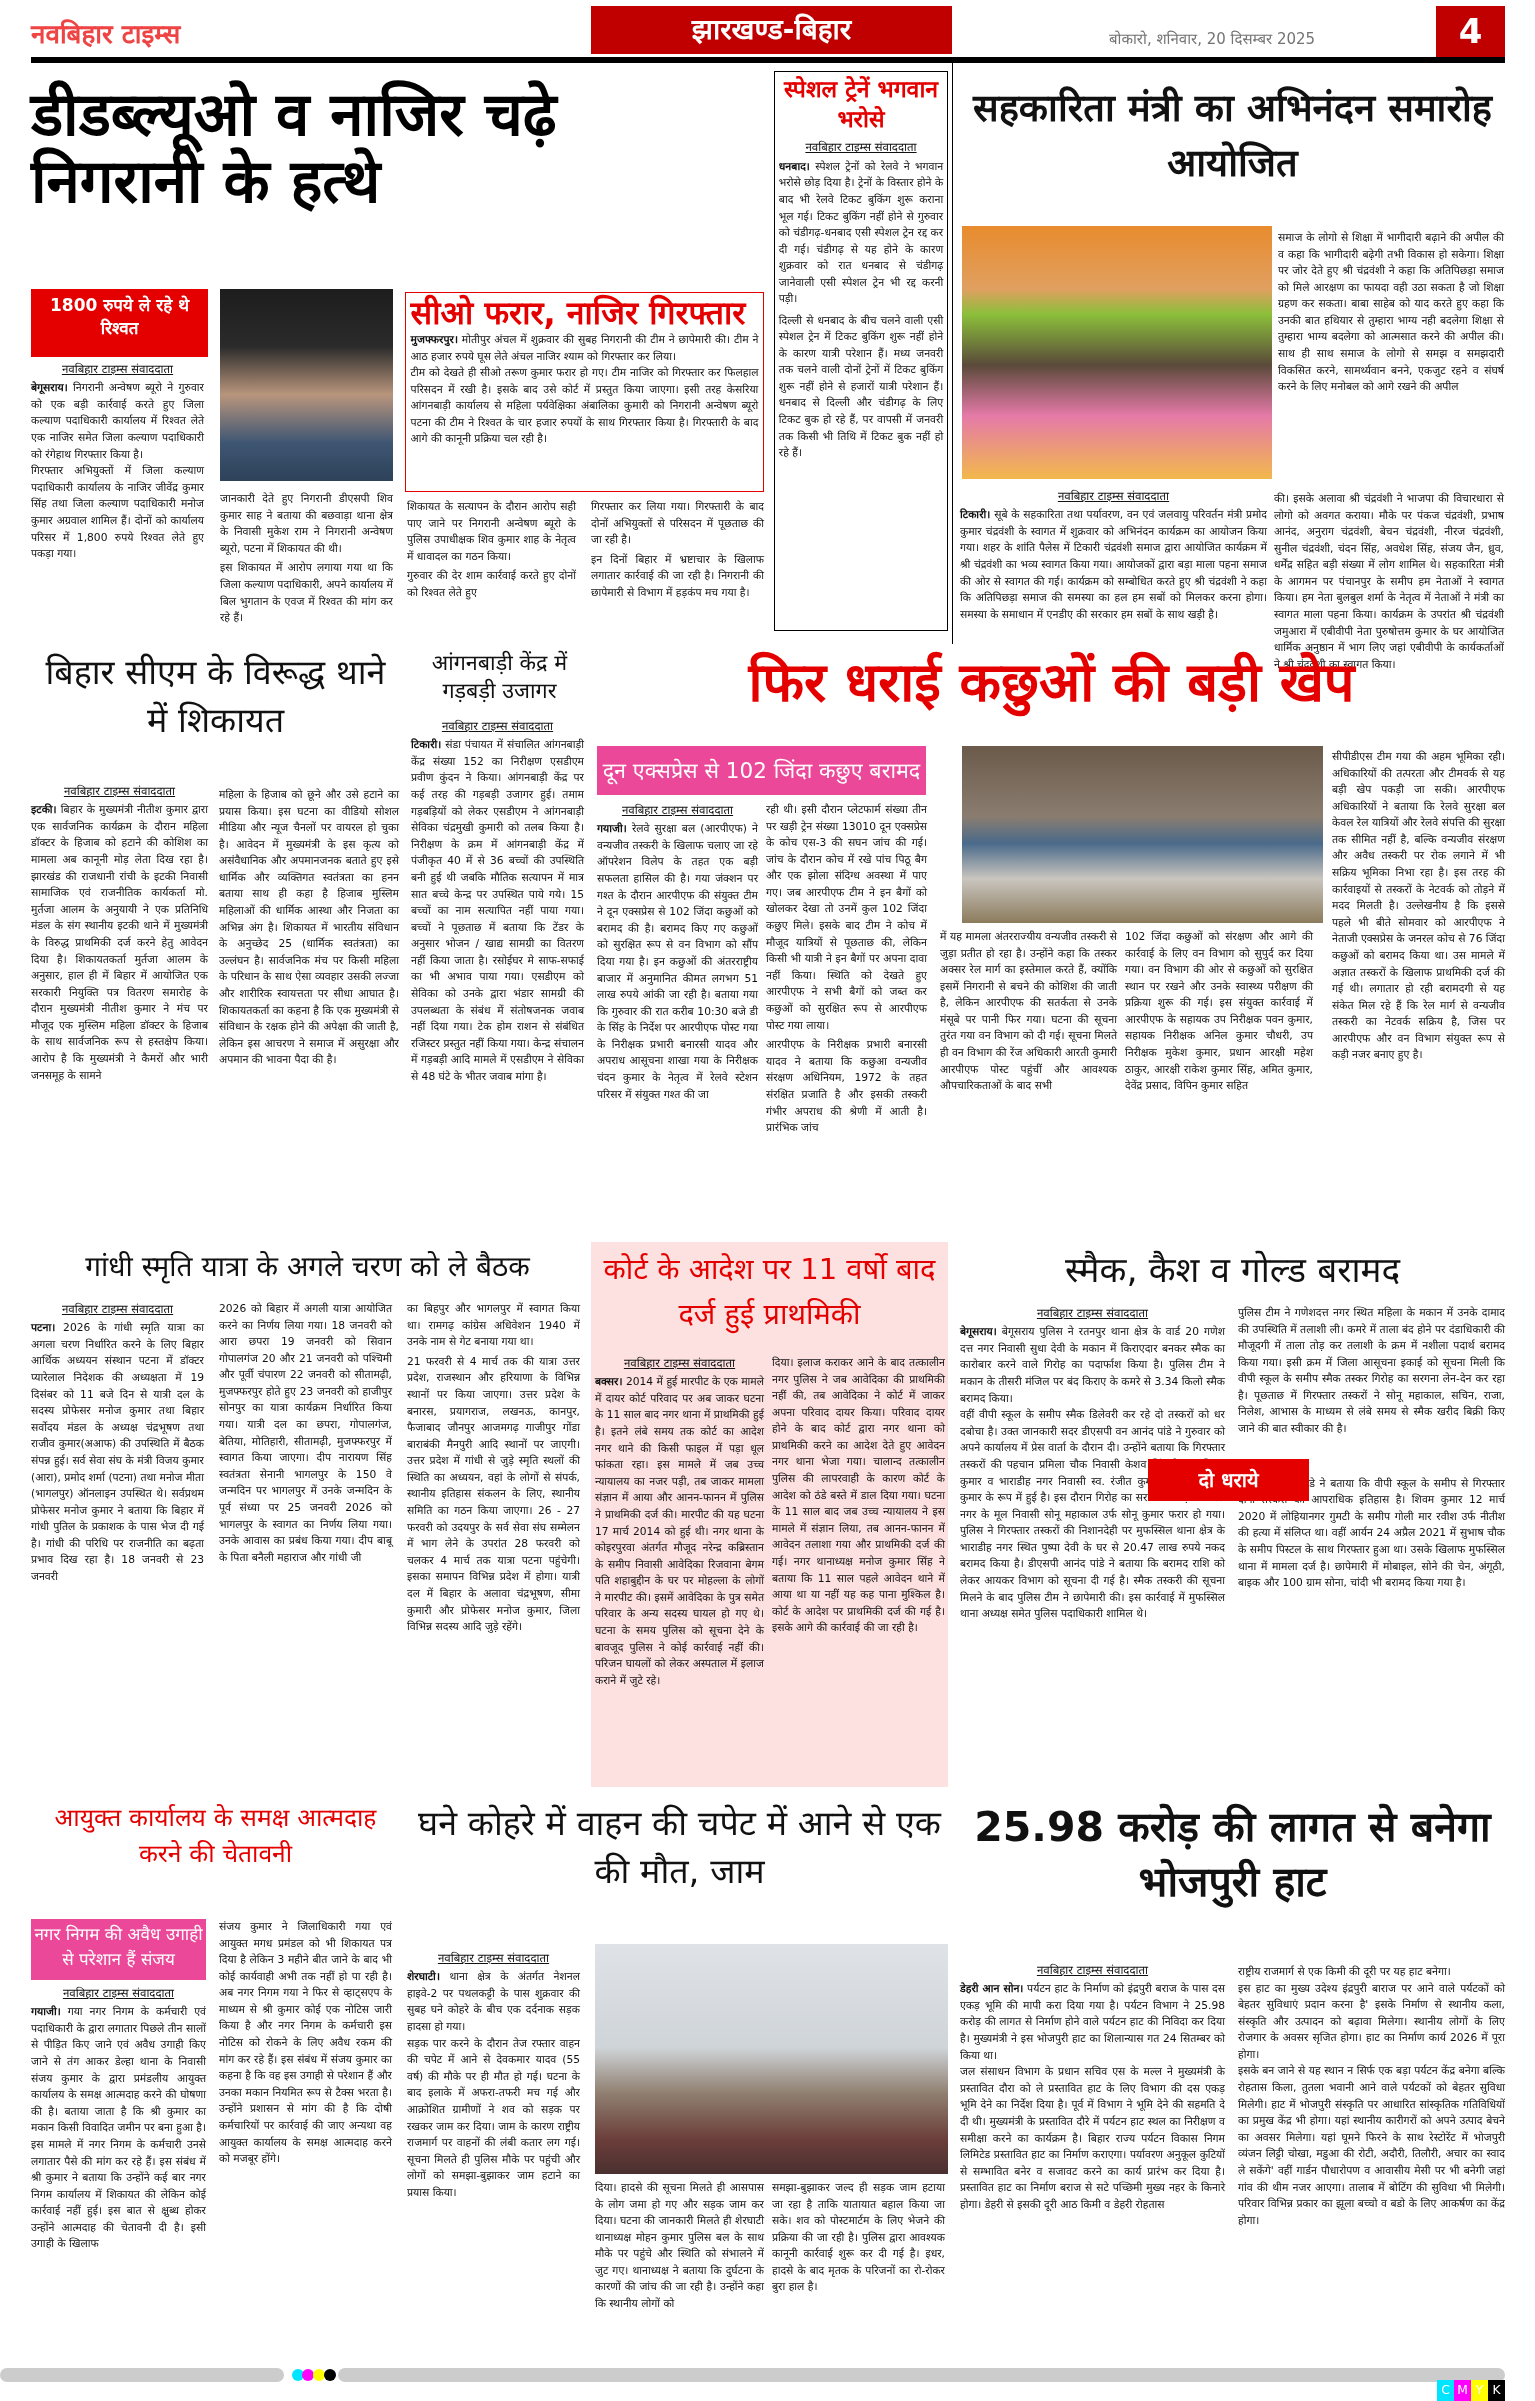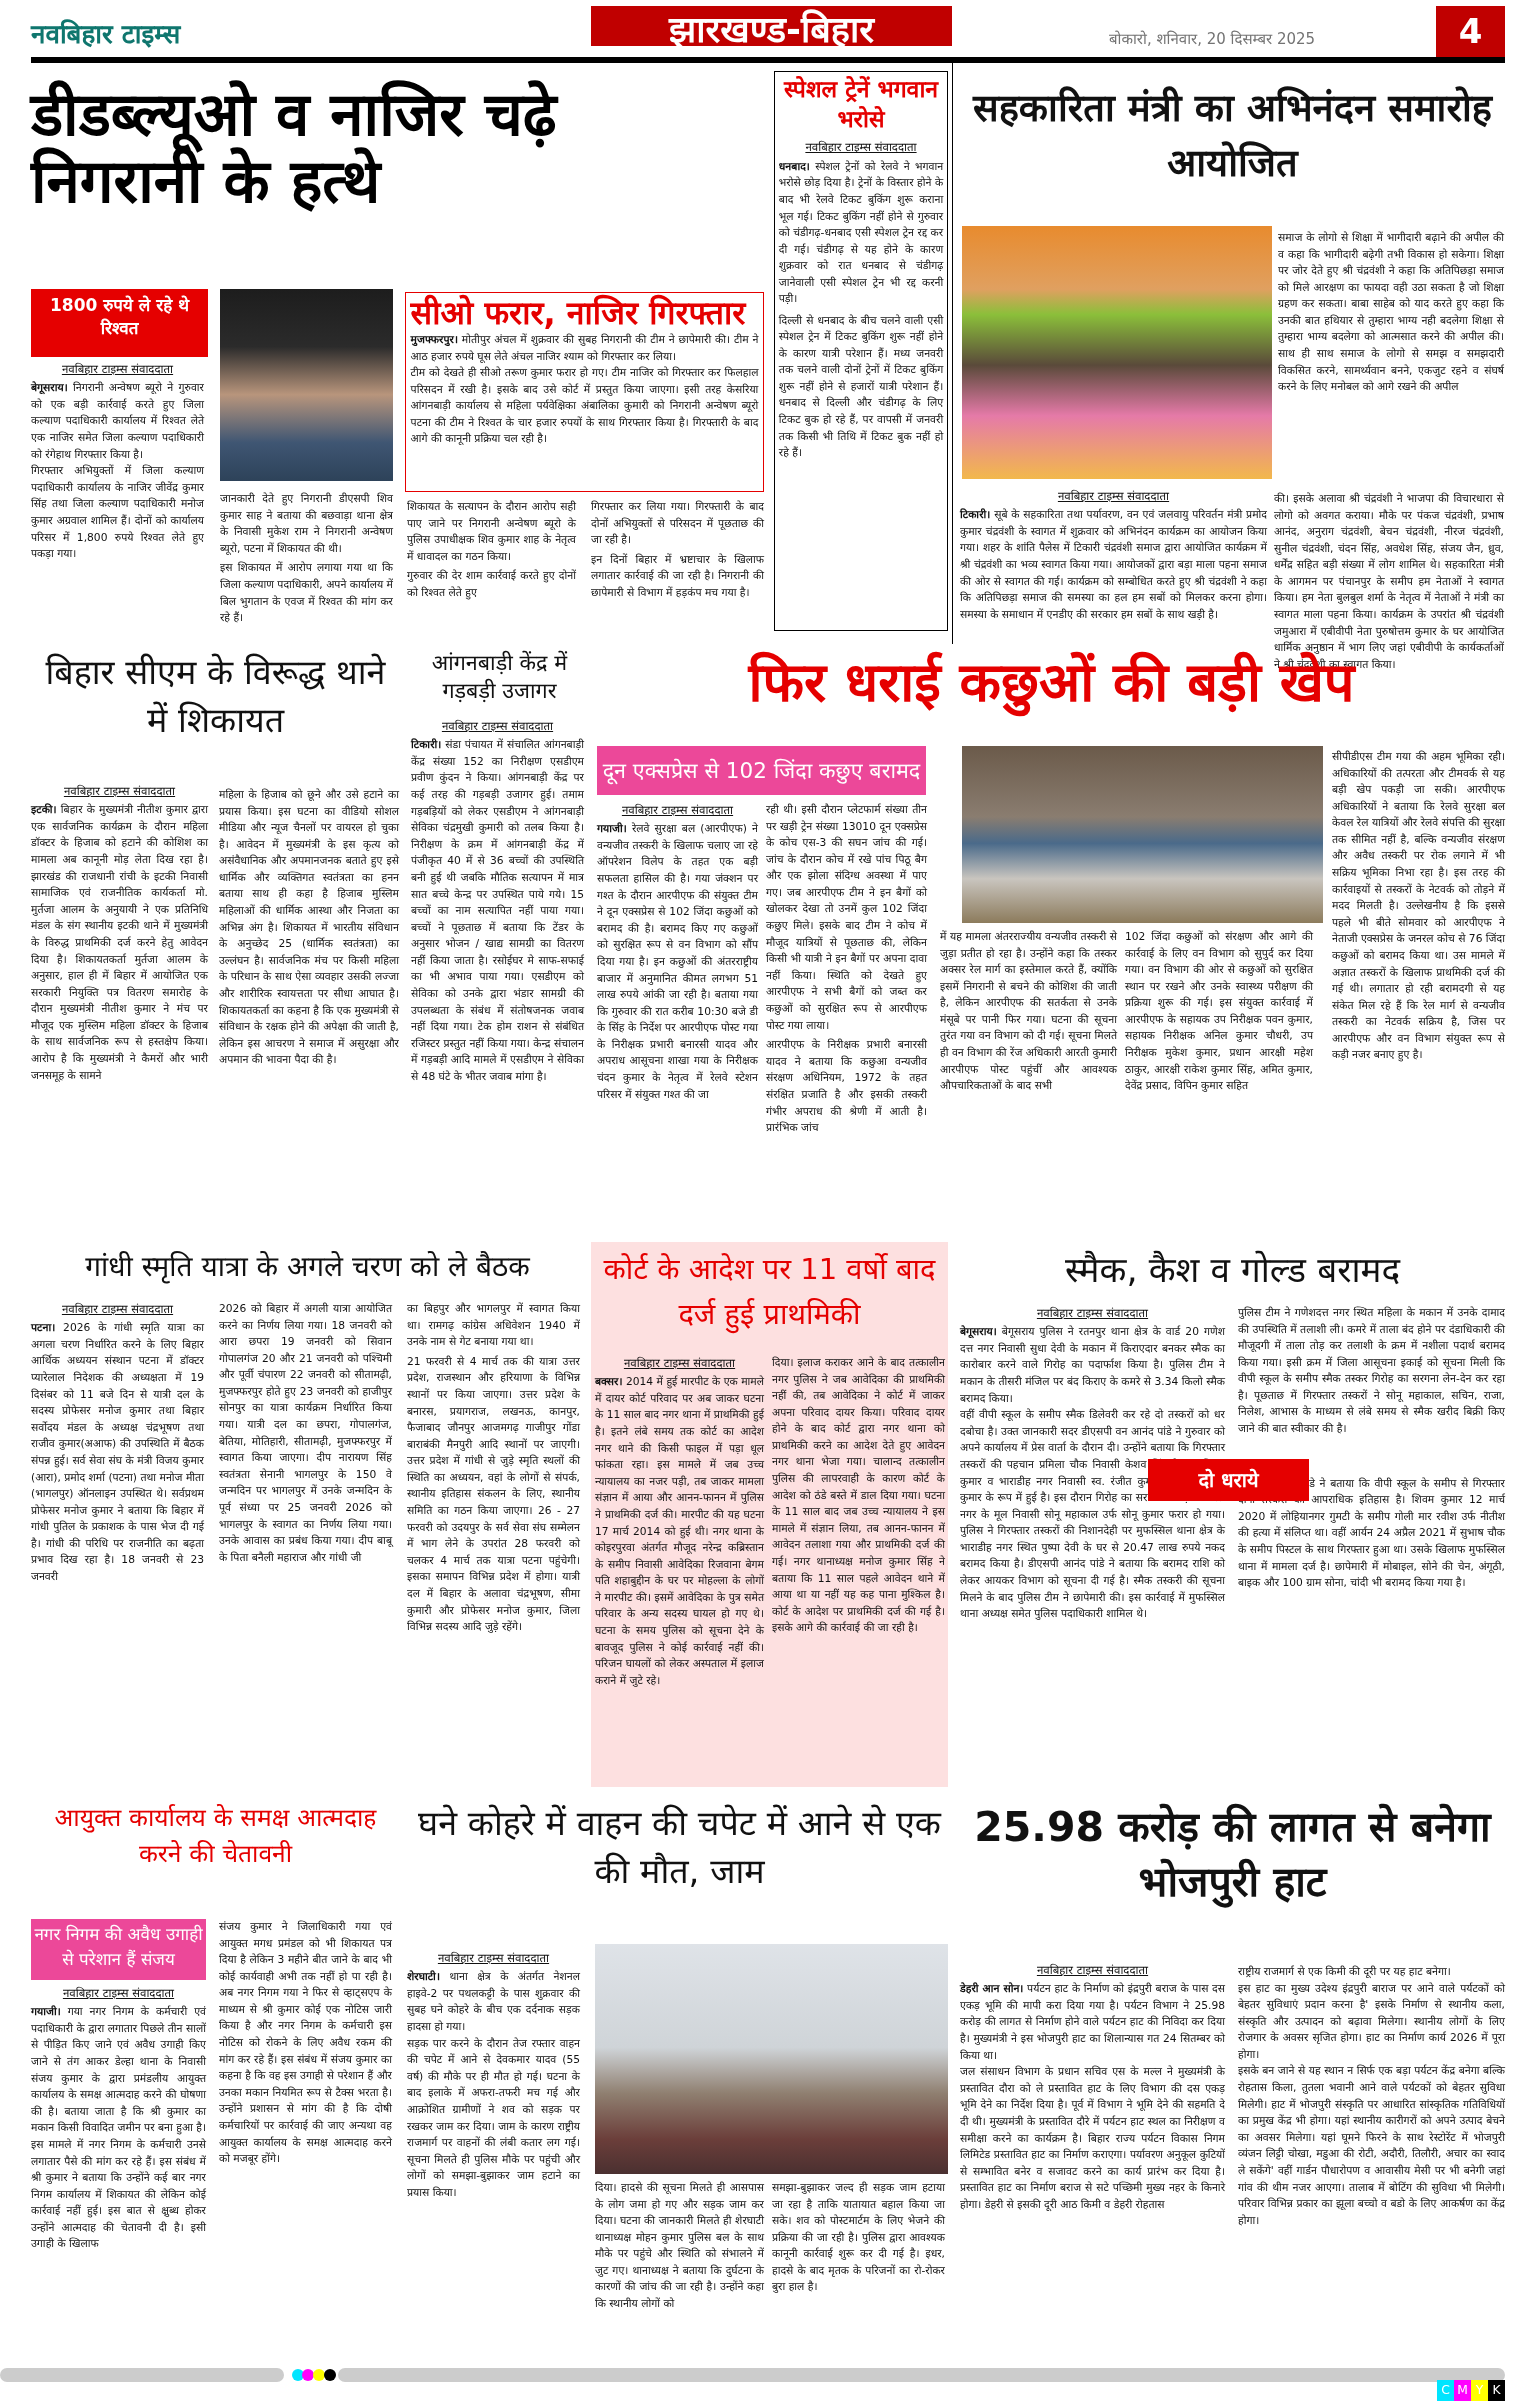--- a/index.html
+++ b/index.html
@@ -1,19 +1,19 @@
 <!DOCTYPE html>
 <html style="font-size:12.3px"><head>
 <meta charset="utf-8">
 <style>
 *{box-sizing:border-box;margin:0;padding:0}
 body{width:1535px;height:2401px;background:#fff;font-family:"DejaVu Sans","Liberation Sans",sans-serif;color:#111;position:relative;overflow:hidden}
 .abs{position:absolute}
-.masthead-name{left:31px;top:15.4px;font-size:26px;font-weight:bold;color:#0f766e}
-.section-box{left:591px;top:6.1px;width:361px;height:40px;background:#c00000;color:#fff;font-size:36px;font-weight:bold;text-align:center;line-height:48px}
+.masthead-name{left:31px;top:15.4px;font-size:26px;font-weight:bold;color:#ef4444}
+.section-box{left:591px;top:6.1px;width:361px;height:48px;background:#c00000;color:#fff;font-size:28px;font-weight:bold;text-align:center;line-height:48px}
 .dateline{left:1109px;top:28px;font-size:15px;color:#737373}
 .page-num{left:1436px;top:6.1px;width:69px;height:51px;background:#c00000;color:#fff;font-size:34px;font-weight:bold;text-align:center;line-height:51px}
 .rule{left:31px;top:57px;width:1474px;height:6.1px;background:#000}
 .hl{font-weight:bold;line-height:1.12}
 .col{font-size:10.7px;line-height:1.55;text-align:justify;color:#111}
 .byline{font-weight:normal;text-decoration:underline;text-align:center;font-size:11.5px;margin-bottom:1.5px;display:block}
 .place{font-weight:bold}
 .photo{background:#555}
 .redbox{background:#e50000;color:#fff;text-align:center;font-weight:bold}
 .blackbox{background:#ec4899;color:#fff}

